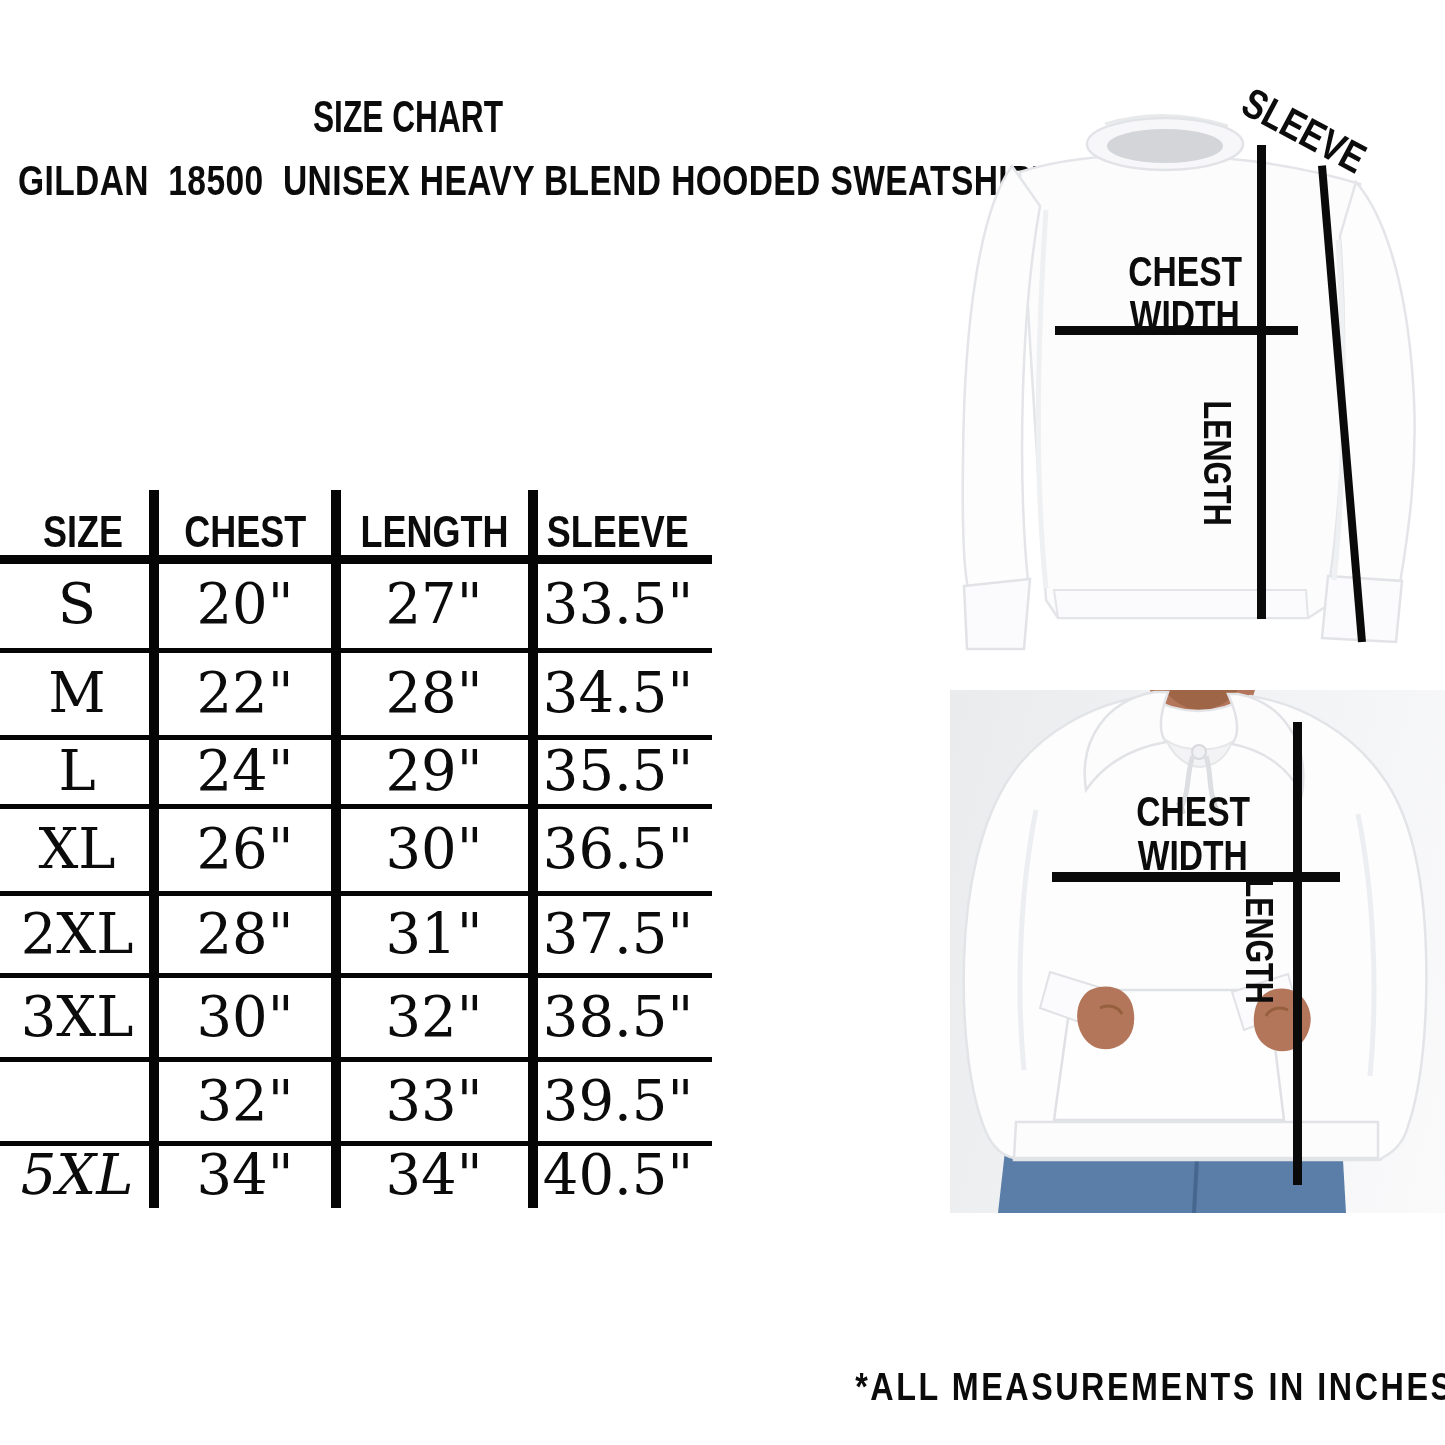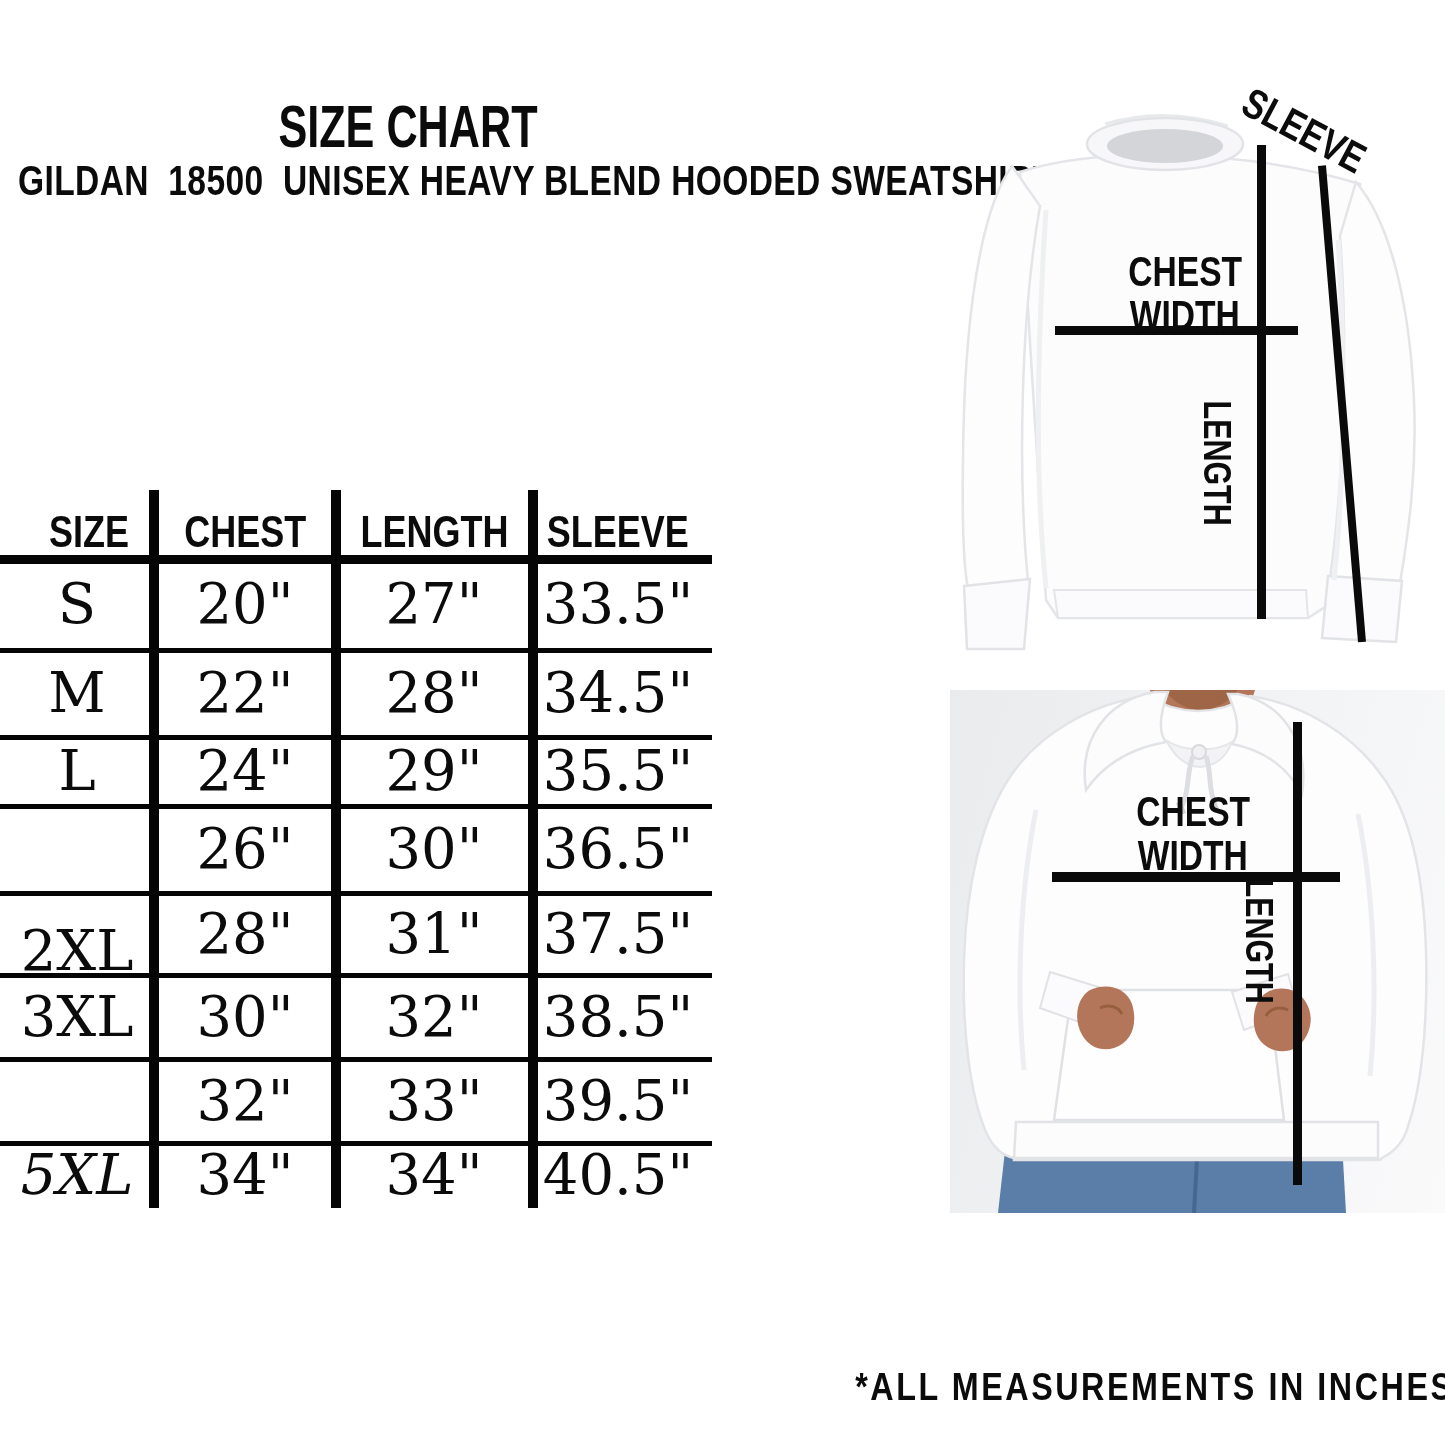--- a/index.html
+++ b/index.html
@@ -4,21 +4,21 @@
 <style>
   html,body{margin:0;padding:0;}
   body{width:1445px;height:1445px;background:#ffffff;position:relative;overflow:hidden;
        font-family:"Liberation Sans",sans-serif;color:#0b0b0b;}
   .abs{position:absolute;}
   .hdg{font-weight:800;color:#0b0b0b;}
   .cond{display:inline-block;transform:scaleX(0.8);transform-origin:center center;white-space:nowrap;}
   .cond-l{display:inline-block;transform:scaleX(0.78);transform-origin:left center;white-space:pre;}
 
   
-  #title{left:108px;top:92px;width:600px;text-align:center;font-size:60px;letter-spacing:0px;}
+  #title{left:108px;top:92px;width:600px;text-align:center;font-size:44px;letter-spacing:0px;}
   #title .cond{transform:scaleX(0.72);}
   #subtitle{left:18px;top:156px;width:1000px;font-size:43px;letter-spacing:0.5px;}
 
   
   #size-table{left:0;top:490px;width:712px;height:718px;}
   .vline{position:absolute;top:0;height:718px;width:10px;background:#050505;}
   .hline{position:absolute;left:0;width:712px;background:#050505;}
   .thead{position:absolute;height:60px;line-height:60px;text-align:center;
          font-weight:800;font-size:45px;color:#0b0b0b;}
   .tcell{position:absolute;height:70px;line-height:70px;text-align:center;color:#0b0b0b;
@@ -56,40 +56,41 @@
     <div class="vline" style="left: 331px;"></div>
     <div class="vline" style="left: 528px;"></div>
     <div class="hline" style="top: 65px; height: 9px;"></div>
     <div class="hline" style="top: 158px; height: 5px;"></div>
     <div class="hline" style="top: 245px; height: 5px;"></div>
     <div class="hline" style="top: 314px; height: 5px;"></div>
     <div class="hline" style="top: 401px; height: 5px;"></div>
     <div class="hline" style="top: 483px; height: 5px;"></div>
     <div class="hline" style="top: 567px; height: 5px;"></div>
     <div class="hline" style="top: 651px; height: 5px;"></div>
-    <div class="thead" style="left: 14px; top: 12px; width: 150px;"><span class="cond">SIZE</span></div>
+    <div class="thead" style="left: 8px; top: 12px; width: 150px;"><span class="cond">SIZE</span></div>
     <div class="thead" style="left: 157px; top: 12px; width: 176px;"><span class="cond">CHEST</span></div>
     <div class="thead" style="left: 342px; top: 12px; width: 184px;"><span class="cond">LENGTH</span></div>
     <div class="thead" style="left: 520px; top: 12px; width: 196px;"><span class="cond">SLEEVE</span></div>
     <div class="tcell" style="left: 2px; top: 79px; width: 150px;">S</div>
     <div class="tcell" style="left: 157px; top: 79px; width: 176px;">20"</div>
     <div class="tcell" style="left: 342px; top: 79px; width: 184px;">27"</div>
     <div class="tcell" style="left: 520px; top: 79px; width: 196px;">33.5"</div>
     <div class="tcell" style="left: 2px; top: 168px; width: 150px;">M</div>
     <div class="tcell" style="left: 157px; top: 168px; width: 176px;">22"</div>
     <div class="tcell" style="left: 342px; top: 168px; width: 184px;">28"</div>
     <div class="tcell" style="left: 520px; top: 168px; width: 196px;">34.5"</div>
     <div class="tcell" style="left: 2px; top: 246px; width: 150px;">L</div>
     <div class="tcell" style="left: 157px; top: 246px; width: 176px;">24"</div>
     <div class="tcell" style="left: 342px; top: 246px; width: 184px;">29"</div>
     <div class="tcell" style="left: 520px; top: 246px; width: 196px;">35.5"</div>
+    <div class="tcell" style="left: 2px; top: 324px; width: 150px;">XL</div>
     <div class="tcell" style="left: 157px; top: 324px; width: 176px;">26"</div>
     <div class="tcell" style="left: 342px; top: 324px; width: 184px;">30"</div>
     <div class="tcell" style="left: 520px; top: 324px; width: 196px;">36.5"</div>
-    <div class="tcell" style="left: 2px; top: 409px; width: 150px; margin-top: 17px;">2XL</div>
+    <div class="tcell" style="left: 2px; top: 409px; width: 150px;">2XL</div>
     <div class="tcell" style="left: 157px; top: 409px; width: 176px;">28"</div>
     <div class="tcell" style="left: 342px; top: 409px; width: 184px;">31"</div>
     <div class="tcell" style="left: 520px; top: 409px; width: 196px;">37.5"</div>
     <div class="tcell" style="left: 2px; top: 492px; width: 150px;">3XL</div>
     <div class="tcell" style="left: 157px; top: 492px; width: 176px;">30"</div>
     <div class="tcell" style="left: 342px; top: 492px; width: 184px;">32"</div>
     <div class="tcell" style="left: 520px; top: 492px; width: 196px;">38.5"</div>
     <div class="tcell" style="left: 157px; top: 576px; width: 176px;">32"</div>
     <div class="tcell" style="left: 342px; top: 576px; width: 184px;">33"</div>
     <div class="tcell" style="left: 520px; top: 576px; width: 196px;">39.5"</div>

